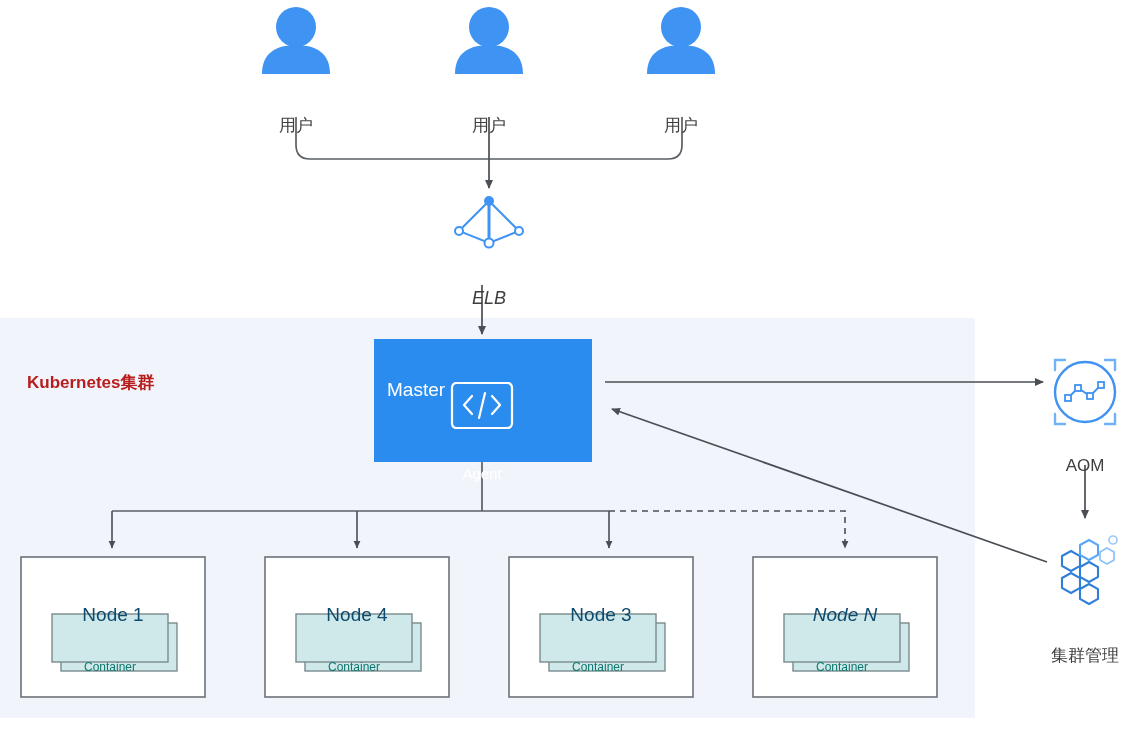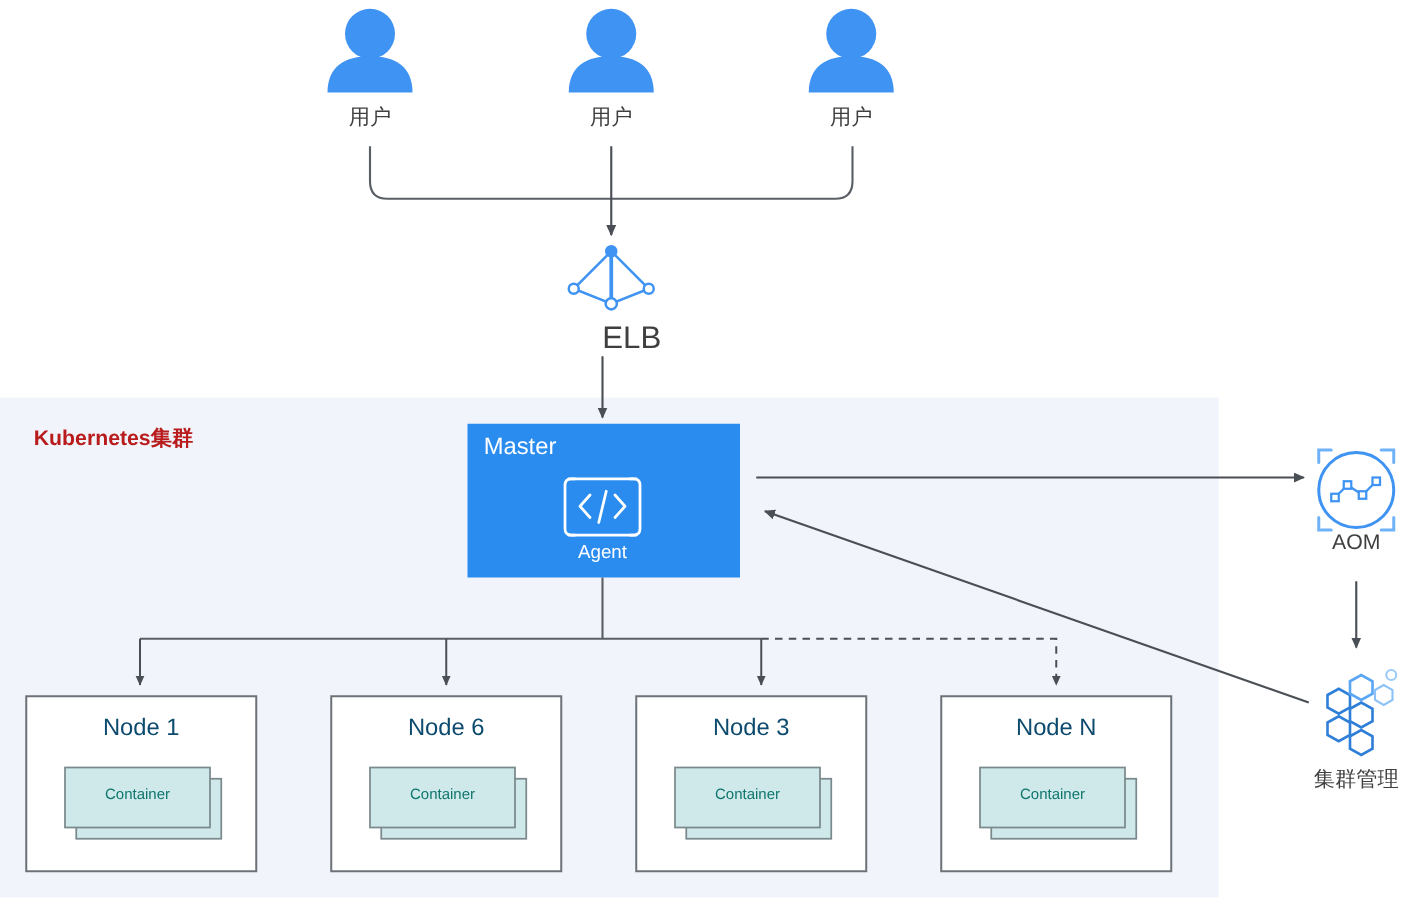--- a/index.html
+++ b/index.html
@@ -18,32 +18,34 @@
   #canvas {
     position: absolute;
     inset: 0;
     width: 1135px;
     height: 729px;
   }
   .lbl {
     position: absolute;
     font-family: "Liberation Sans", sans-serif;
     white-space: nowrap;
+    margin-top: 32px;
   }
   .user-label {
     font-size: 17px;
     color: #3f3f3f;
     text-align: center;
     width: 80px;
   }
   .elb-label {
-    font-size: 25px;
+    font-size: 18px;
     color: #3f3f3f;
-    text-align: right;
+    text-align: center;
     width: 80px;
+    font-style: italic;
   }
   .cluster-title {
     font-size: 17px;
     font-weight: bold;
     color: #b91c1c;
   }
   .master-title {
     font-size: 19px;
     color: #ffffff;
   }
@@ -197,23 +199,23 @@
 <div class="lbl user-label" style="left:641px; top:82px;">用户</div>
 
 <div class="lbl elb-label" style="left:449px; top:256px;">ELB</div>
 
 <div class="lbl cluster-title" style="left:27px; top:339px;">Kubernetes集群</div>
 
 <div class="lbl master-title" style="left:387px; top:347px;">Master</div>
 <div class="lbl agent-label" style="left:422px; top:433px;">Agent</div>
 
 <div class="lbl node-label" style="left:18px; top:572px;">Node 1</div>
-<div class="lbl node-label" style="left:262px; top:572px;">Node 6</div>
+<div class="lbl node-label" style="left:262px; top:572px;">Node 4</div>
 <div class="lbl node-label" style="left:506px; top:572px;text-align:center;">Node 3</div>
-<div class="lbl node-label" style="left:750px; top:572px;">Node N</div>
+<div class="lbl node-label" style="left:750px; top:572px;font-style:italic;">Node N</div>
 
 <div class="lbl container-label" style="left:50px; top:628px;">Container</div>
 <div class="lbl container-label" style="left:294px; top:628px;">Container</div>
 <div class="lbl container-label" style="left:538px; top:628px;">Container</div>
 <div class="lbl container-label" style="left:782px; top:628px;">Container</div>
 
 <div class="lbl side-label" style="left:1025px; top:424px;">AOM</div>
 <div class="lbl side-label" style="left:1025px; top:612px;">集群管理</div>
 
 </body></html>

